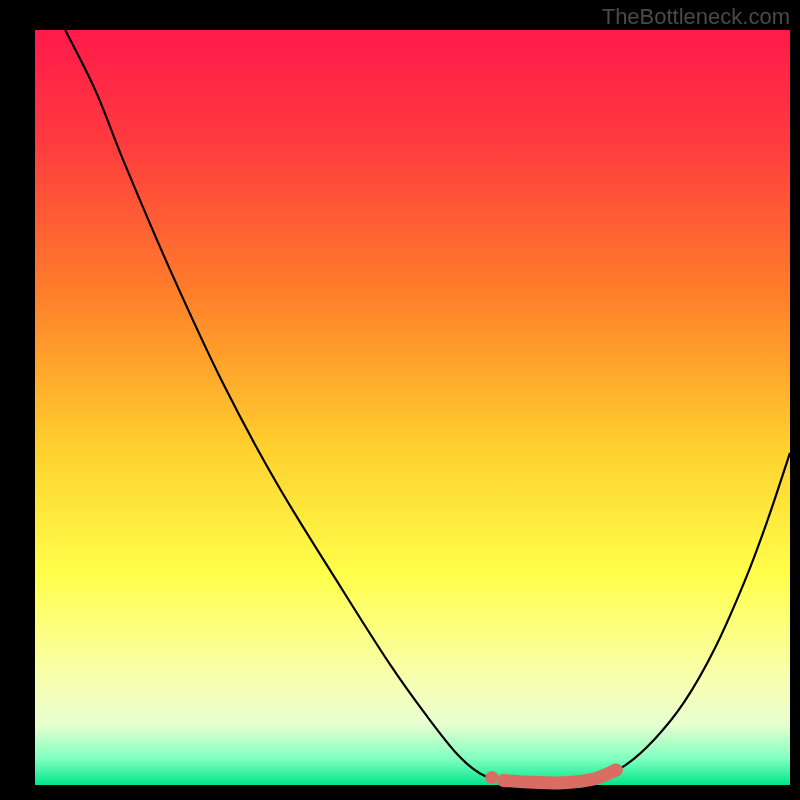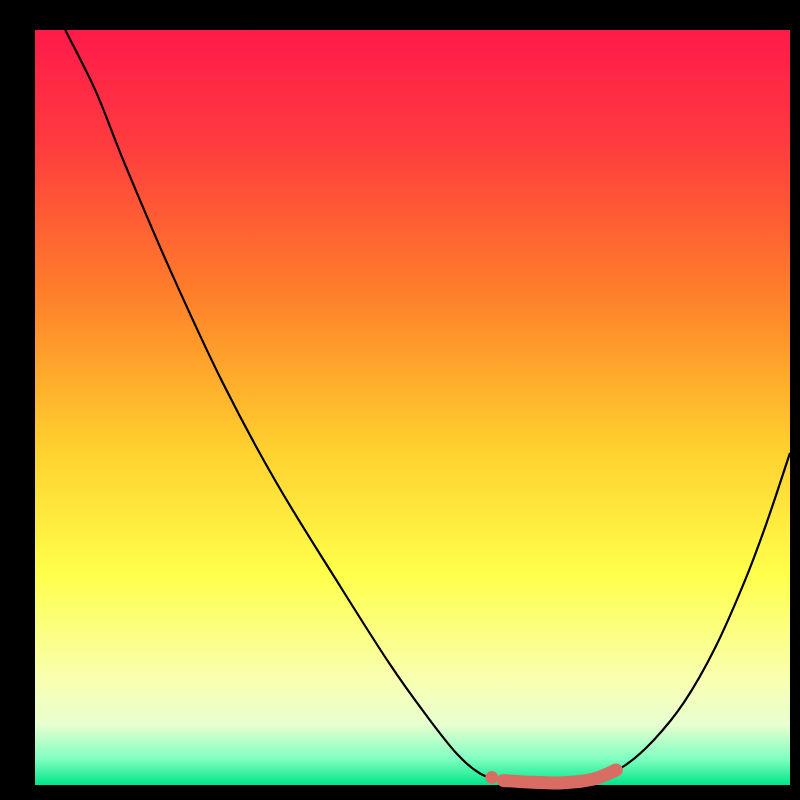--- a/index.html
+++ b/index.html
@@ -48,14 +48,15 @@
           <stop offset="96.5%" stop-color="#80ffc0"></stop>
           <stop offset="100%" stop-color="#00e68a"></stop>
         </linearGradient>
   </defs>
   <rect id="plot-rect" fill="url(#bg-grad)" x="35" y="30" width="755" height="755"></rect>
   <path id="curve-path" fill="none" d="M 65.2 30 C 70.636 40.872, 84.528 65.93799999999997, 95.4 90.39999999999998 C 106.272 114.86199999999998, 112.00999999999999 133.28400000000005, 125.6 165.90000000000003 C 139.19 198.51600000000002, 153.233 232.18899999999996, 170.9 271.59999999999997 C 188.567 311.01099999999997, 204.724 346.79799999999994, 223.75 384.84999999999997 C 242.776 422.902, 256.21500000000003 447.666, 276.6 483 C 296.985 518.3340000000001, 316.615 548.534, 337 581.15 C 357.385 613.766, 373.542 639.7379999999999, 389.84999999999997 664.1999999999999 C 406.15799999999996 688.6619999999999, 415.369 700.7420000000001, 427.6 717.0500000000001 C 439.831 733.3580000000001, 448.2870000000001 744.6075, 457.80000000000007 754.8 C 467.31300000000005 764.9925, 472.296 769.0544, 480.45 773.675 C 488.604 778.2955999999999, 493.58700000000005 778.8392, 503.1 780.47 C 512.613 782.1008, 522.428 782.3273, 533.3 782.735 C 544.1719999999999 783.1427, 552.6279999999999 783.4145, 563.5 782.735 C 574.3720000000001 782.0555, 582.8280000000001 781.9498000000001, 593.7 778.96 C 604.572 775.9702, 613.028 773.1918000000001, 623.9 766.125 C 634.7719999999999 759.0581999999999, 643.228 751.2515, 654.0999999999999 739.6999999999999 C 664.9719999999999 728.1484999999999, 673.4279999999999 718.258, 684.3 701.95 C 695.172 685.642, 703.628 670.844, 714.5 649.1 C 725.372 627.356, 735.1869999999999 604.2529999999999, 744.6999999999999 581.15 C 754.213 558.047, 759.196 543.853, 767.35 520.75 C 775.504 497.647, 785.923 465.03100000000006, 790 452.80000000000007" stroke="#000000" stroke-width="2.2"></path>
   <path id="highlight-path" fill="none" stroke-linecap="round" stroke-linejoin="round" d="M 503.1 780.47 C 508.536 780.80975, 522.428 781.9498000000001, 533.3 782.3575000000001 C 544.1719999999999 782.7652, 552.6279999999999 783.34655, 563.5 782.735 C 574.3720000000001 782.12345, 584.187 781.2703, 593.7 778.96 C 603.2130000000001 776.6497, 612.273 771.5308, 616.35 769.9" stroke="#d96d63" stroke-width="13"></path>
   <circle id="highlight-dot" cx="491.775" cy="777.45" r="6.5" fill="#d96d63"></circle>
 </svg>
 
+<div class="attribution">TheBottleneck.com</div>
 
 </div>
 
 </body></html>

